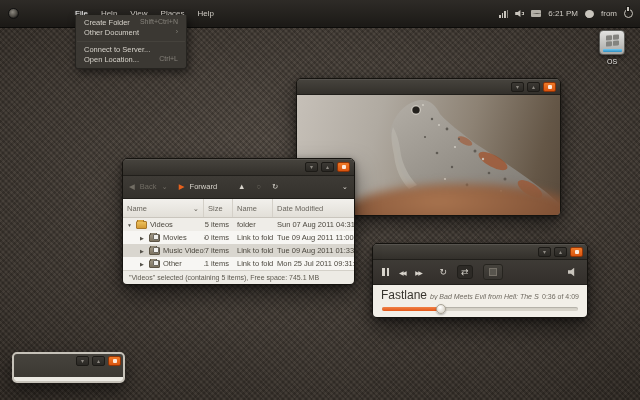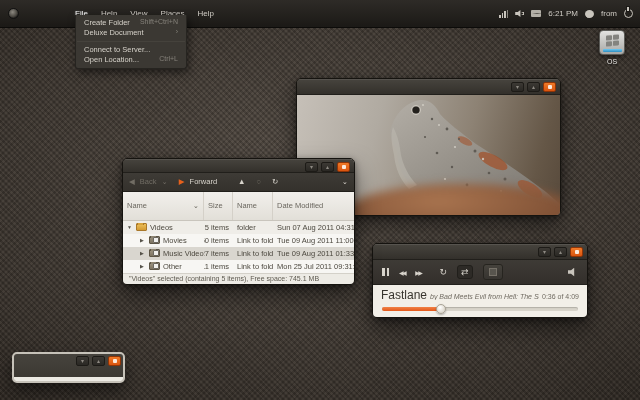--- a/index.html
+++ b/index.html
@@ -79,21 +79,21 @@
 
   
   .fm { left:122px; top:158px; width:233px; height:127px; z-index:20; display:flex; flex-direction:column; }
   .fm .tbar { height:17px; }
   .toolbar { height:24px; background:linear-gradient(#3e3b36,#34312c); border-bottom:1px solid #211f1b;
     display:flex; align-items:center; padding:0 6px; gap:5px; color:#d8d4cc; font-size:7.5px; }
   .toolbar .dim { color:#716d64; }
   .toolbar .acc { color:#e8611c; }
   .tspace { flex:1; }
   .fmbody { background:#f7f6f3; flex:1; display:flex; flex-direction:column; font-size:7.5px; color:#4c483f; }
-  .cols { display:flex; height:29px; background:linear-gradient(#f2f0ec,#e2dfd8);
+  .cols { display:flex; height:19px; background:linear-gradient(#f2f0ec,#e2dfd8);
     border-bottom:1px solid #c9c5bd; color:#6b675f; align-items:center; }
   .cols > div { padding:0 4px; border-right:1px solid #d4d0c8; height:100%; display:flex; align-items:center; }
   .c-name { width:81px; } .c-size { width:29px; } .c-type { width:40px; } .c-date { flex:1; border-right:none !important; }
   .row { display:flex; height:13px; align-items:center; white-space:nowrap; }
   .row:nth-child(even) { background:#efede8; }
   .row.sel { background:#d9d6cf; }
   .row .c-name { display:flex; align-items:center; gap:3px; overflow:hidden; }
   .row .c-size { text-align:right; justify-content:flex-end; display:flex; }
   .row > div { padding:0 4px; overflow:hidden; }
   .exp { font-size:5px; color:#55524a; width:6px; flex:none; }
@@ -172,21 +172,21 @@
       <span class="pwr"></span>
     </div>
   </div>
 
   <div class="dropdown">
     <div class="mi">
       <span>Create Folder</span>
       <span class="sc">Shift+Ctrl+N</span>
     </div>
     <div class="mi">
-      <span>Deluxe Document</span>
+      <span>Other Document</span>
       <span class="sc">›</span>
     </div>
     <div class="msep"></div>
     <div class="mi">
       <span>Connect to Server...</span>
     </div>
     <div class="mi">
       <span>Open Location...</span>
       <span class="sc">Ctrl+L</span>
     </div>

